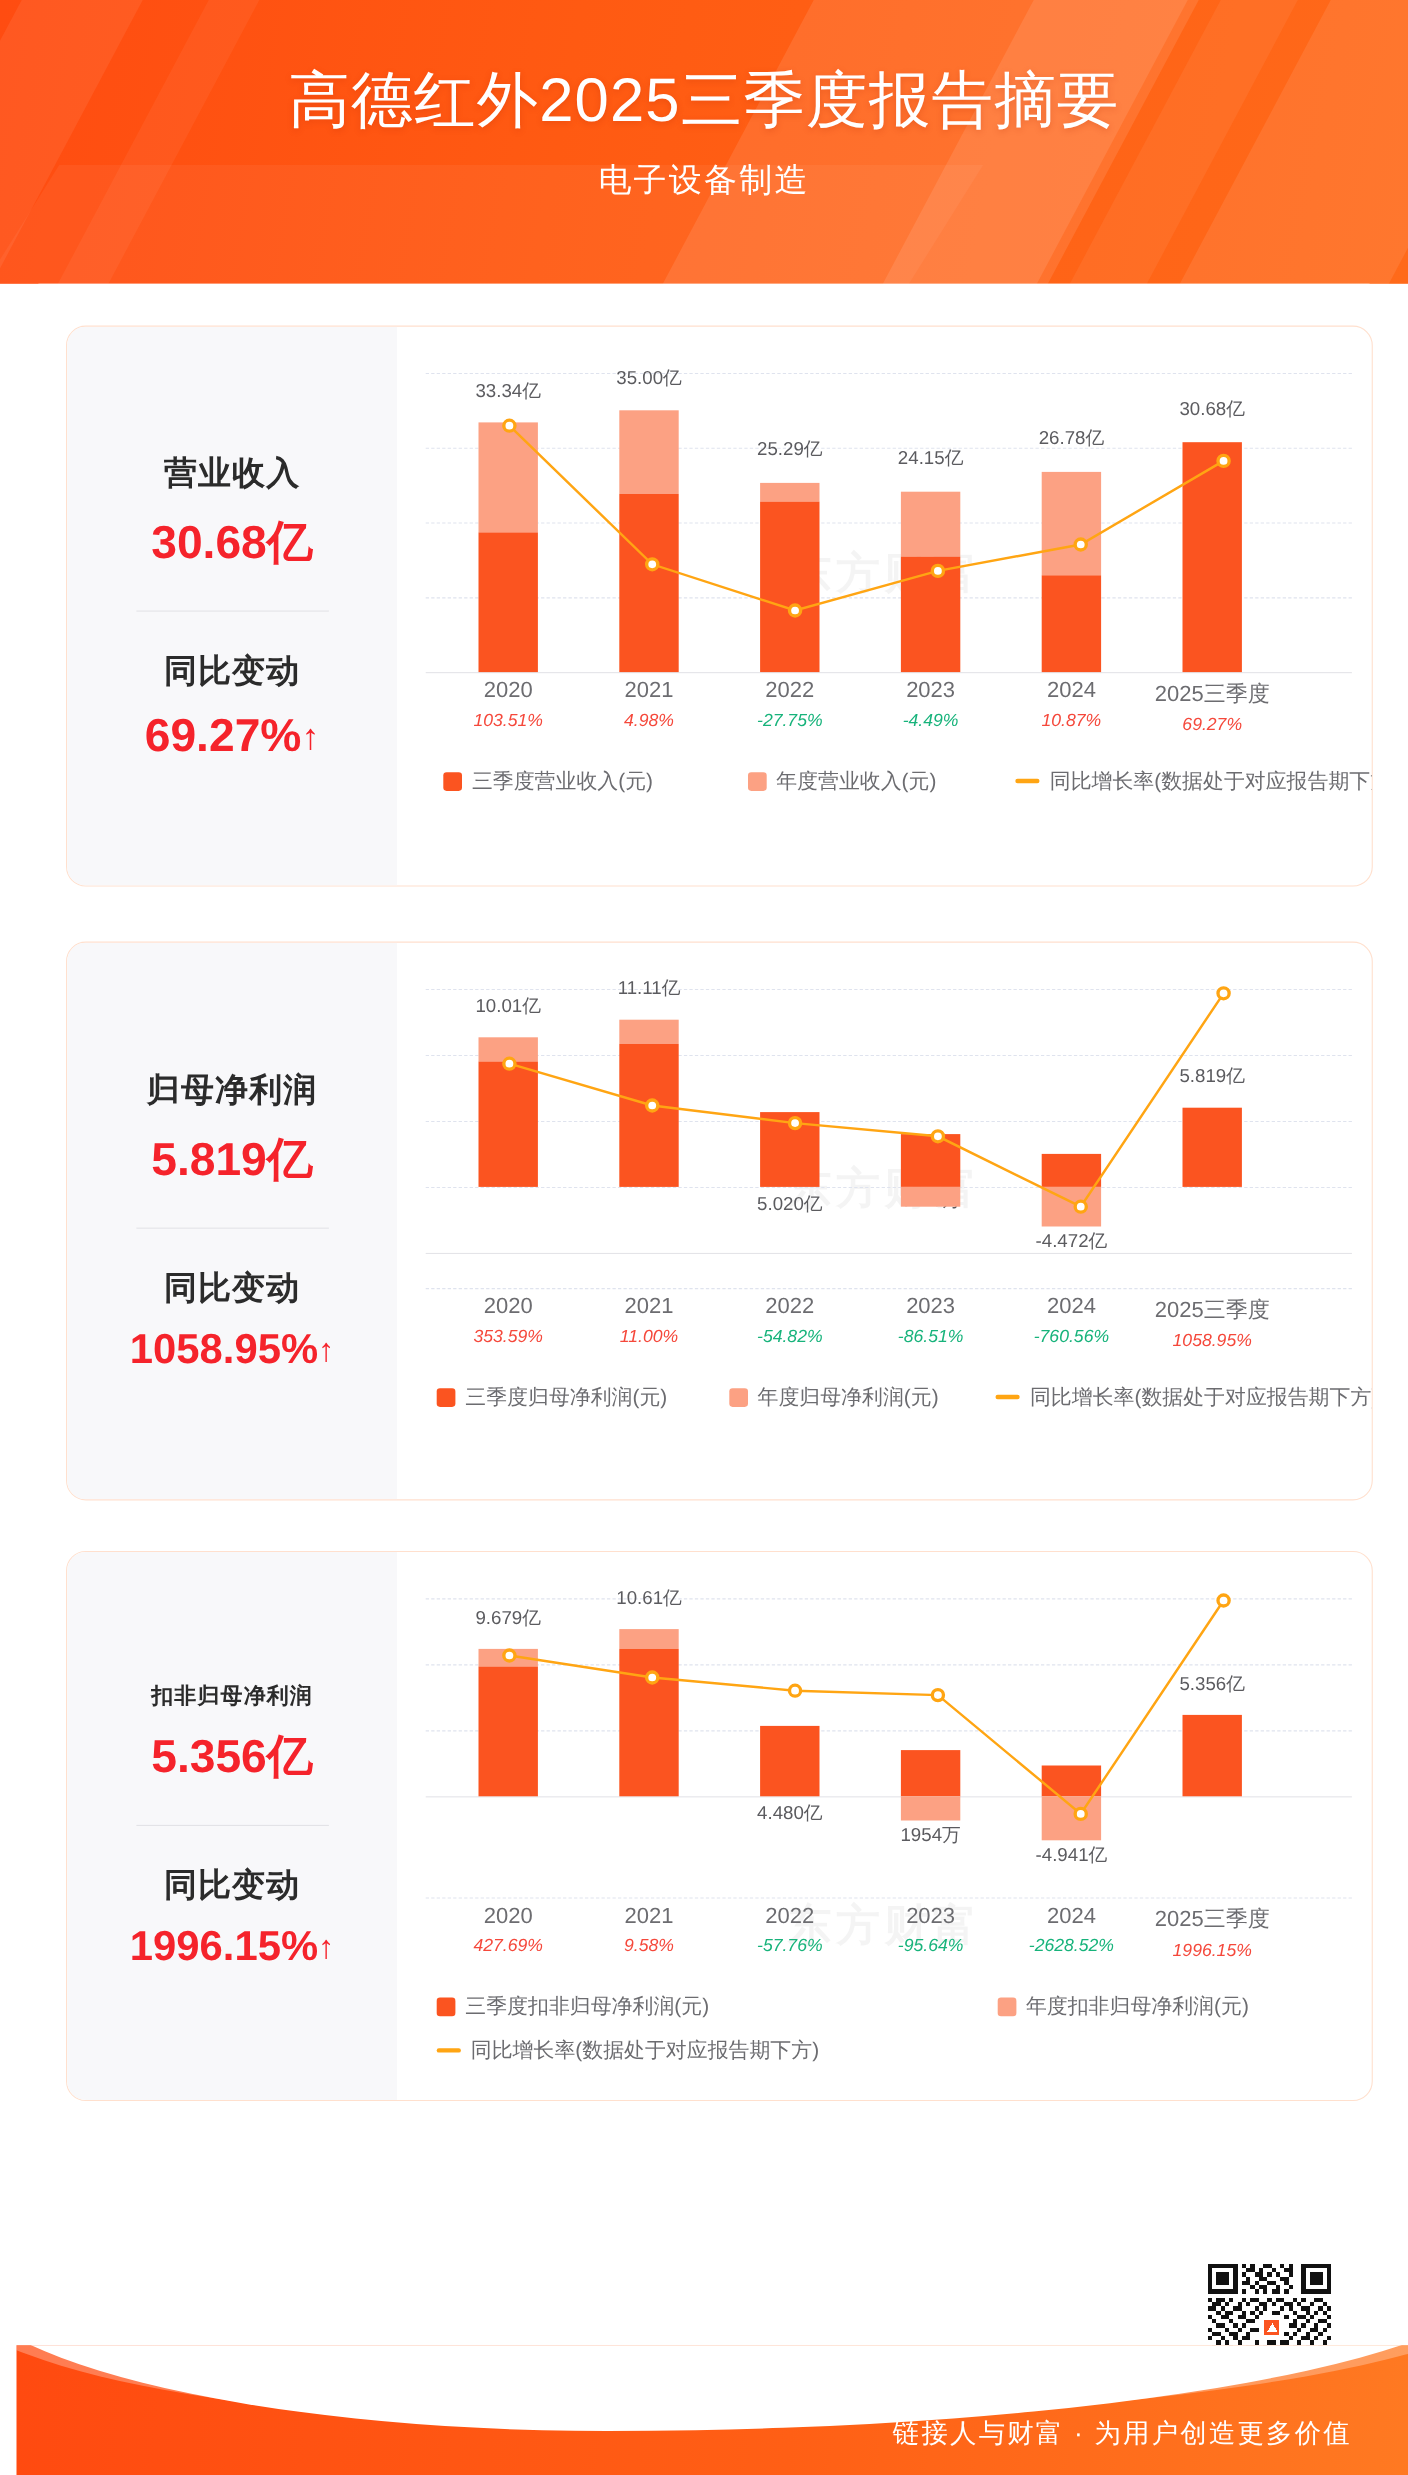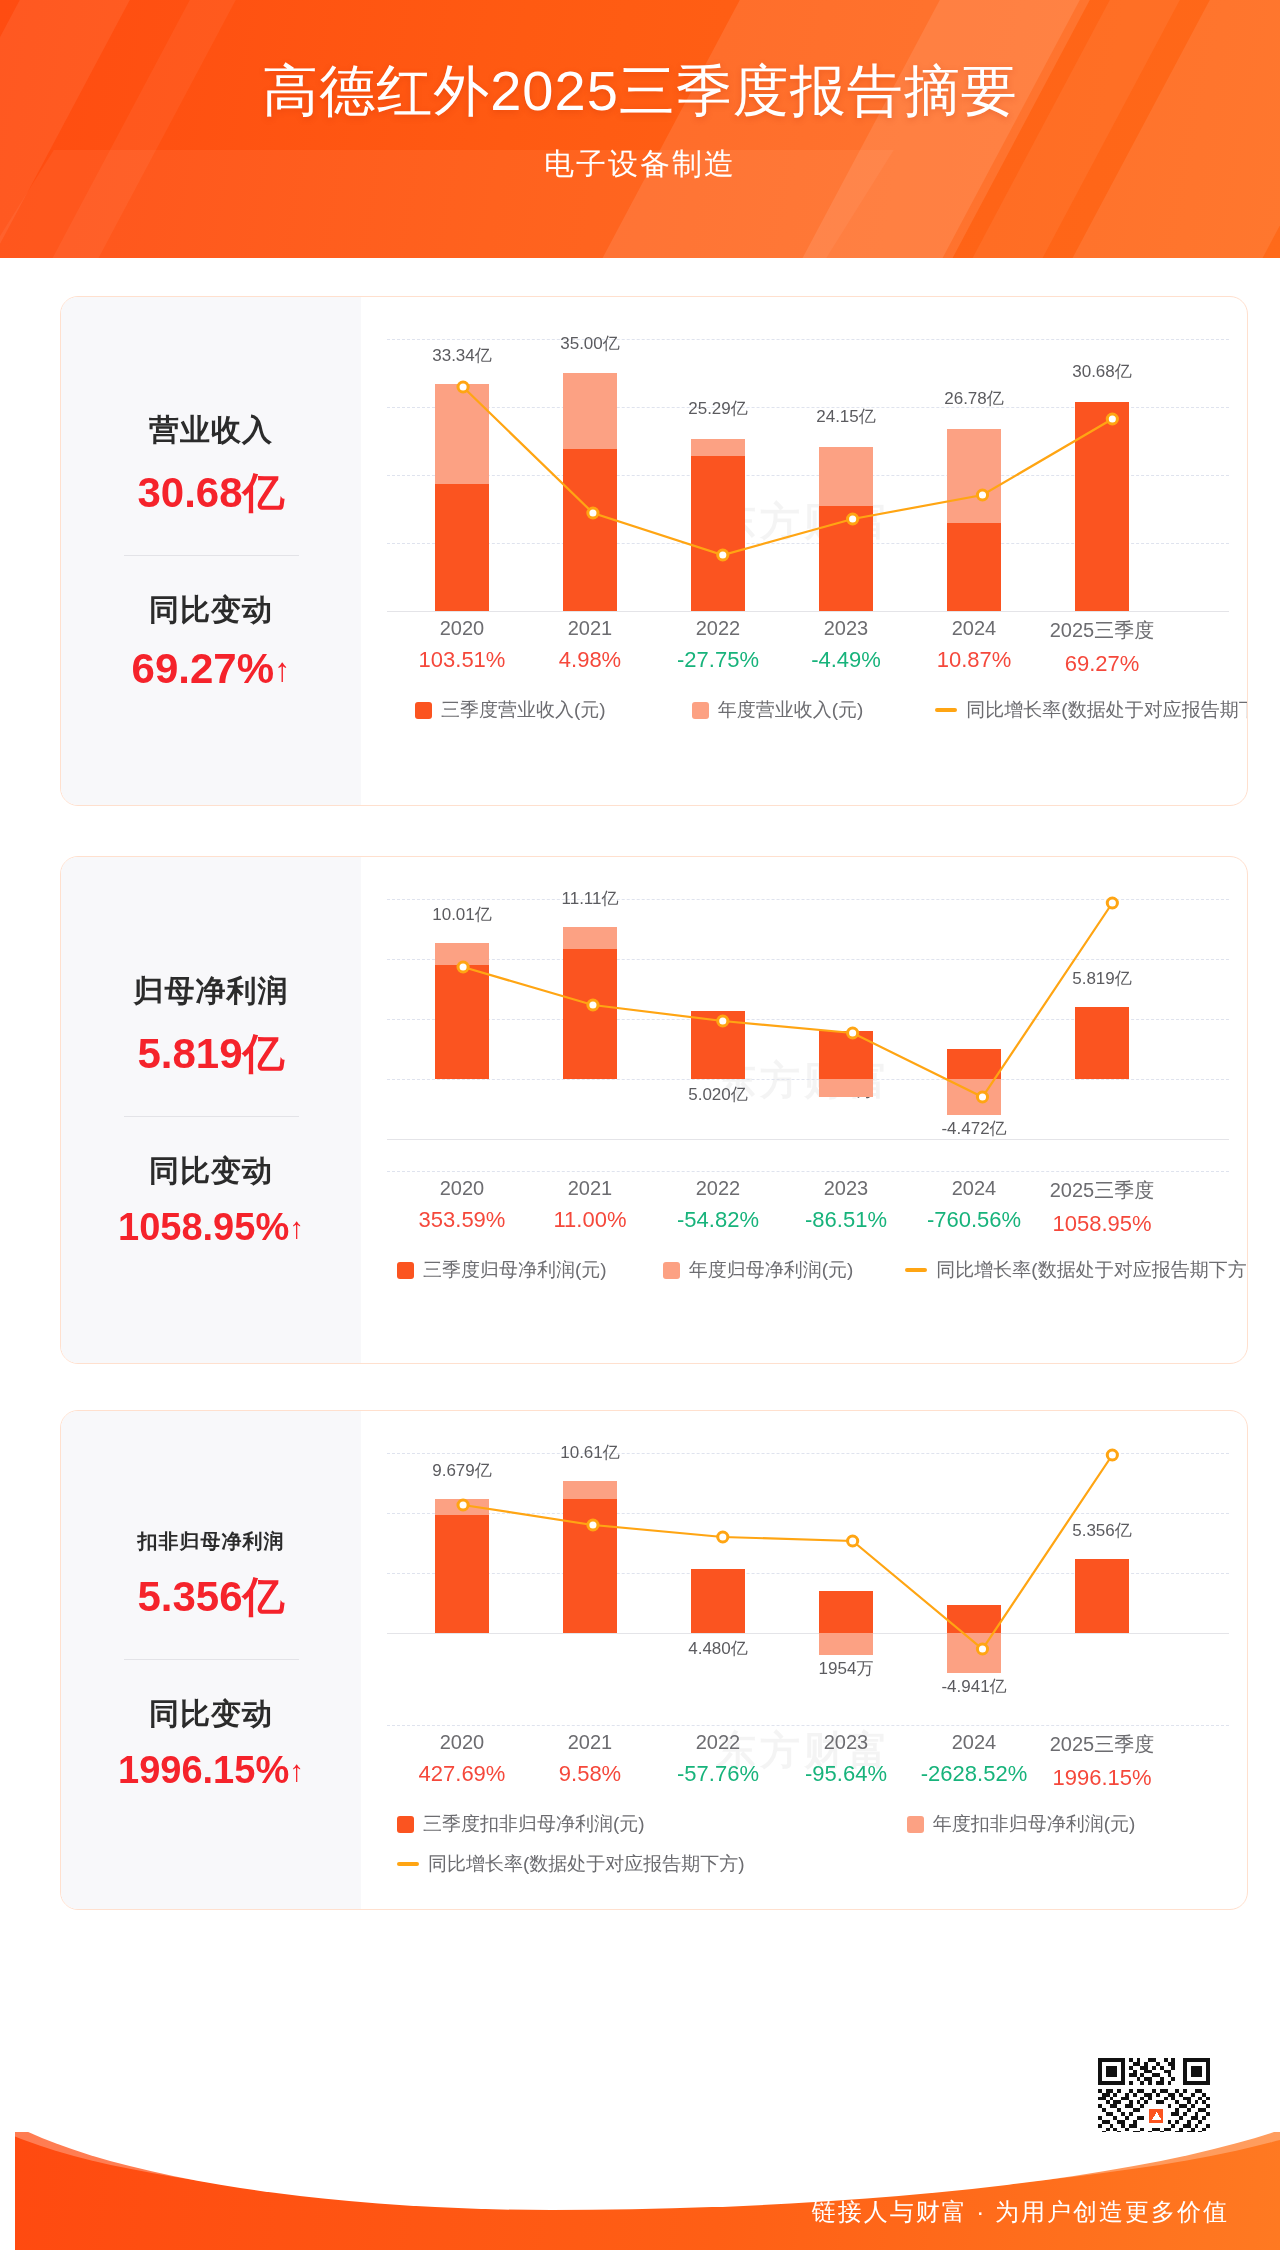--- a/index.html
+++ b/index.html
@@ -212,24 +212,25 @@
     transform: translateX(-50%);
     text-align: center;
   }
   .xtick .yr {
     font-size: 20px;
     color: #6C6C70;
     display: block;
     white-space: nowrap;
   }
   .xtick .pct {
-    font-size: 22px;
+    font-size: 16px;
     display: block;
     margin-top: 7px;
     white-space: nowrap;
+    font-style: italic;
   }
   .pct.up   { color: #F5483B; }
   .pct.down { color: #17B37B; }
 
   
   .legend {
     position: absolute;
     left: 26px; right: 18px;
     top: 400px;
     display: flex;
@@ -477,21 +478,21 @@
               <span class="yr">2024</span>
               <span class="pct up">10.87%</span>
             </div>
           <div class="xtick" style="left:715px">
               <span class="yr">2025三季度</span>
               <span class="pct up">69.27%</span>
             </div>
         </div>
 
         <div class="legend">
-          <div class="lg-item" style="margin-left:28px">
+          <div class="lg-item" style="margin-left:16px">
             <span class="sw q"></span>
             <span>三季度营业收入(元)</span>
           </div>
           <div class="lg-item" style="margin-left:86px">
             <span class="sw y"></span>
             <span>年度营业收入(元)</span>
           </div>
           <div class="lg-item" style="margin-left:72px">
             <span class="sw line"></span>
             <span>同比增长率(数据处于对应报告期下方)</span>

